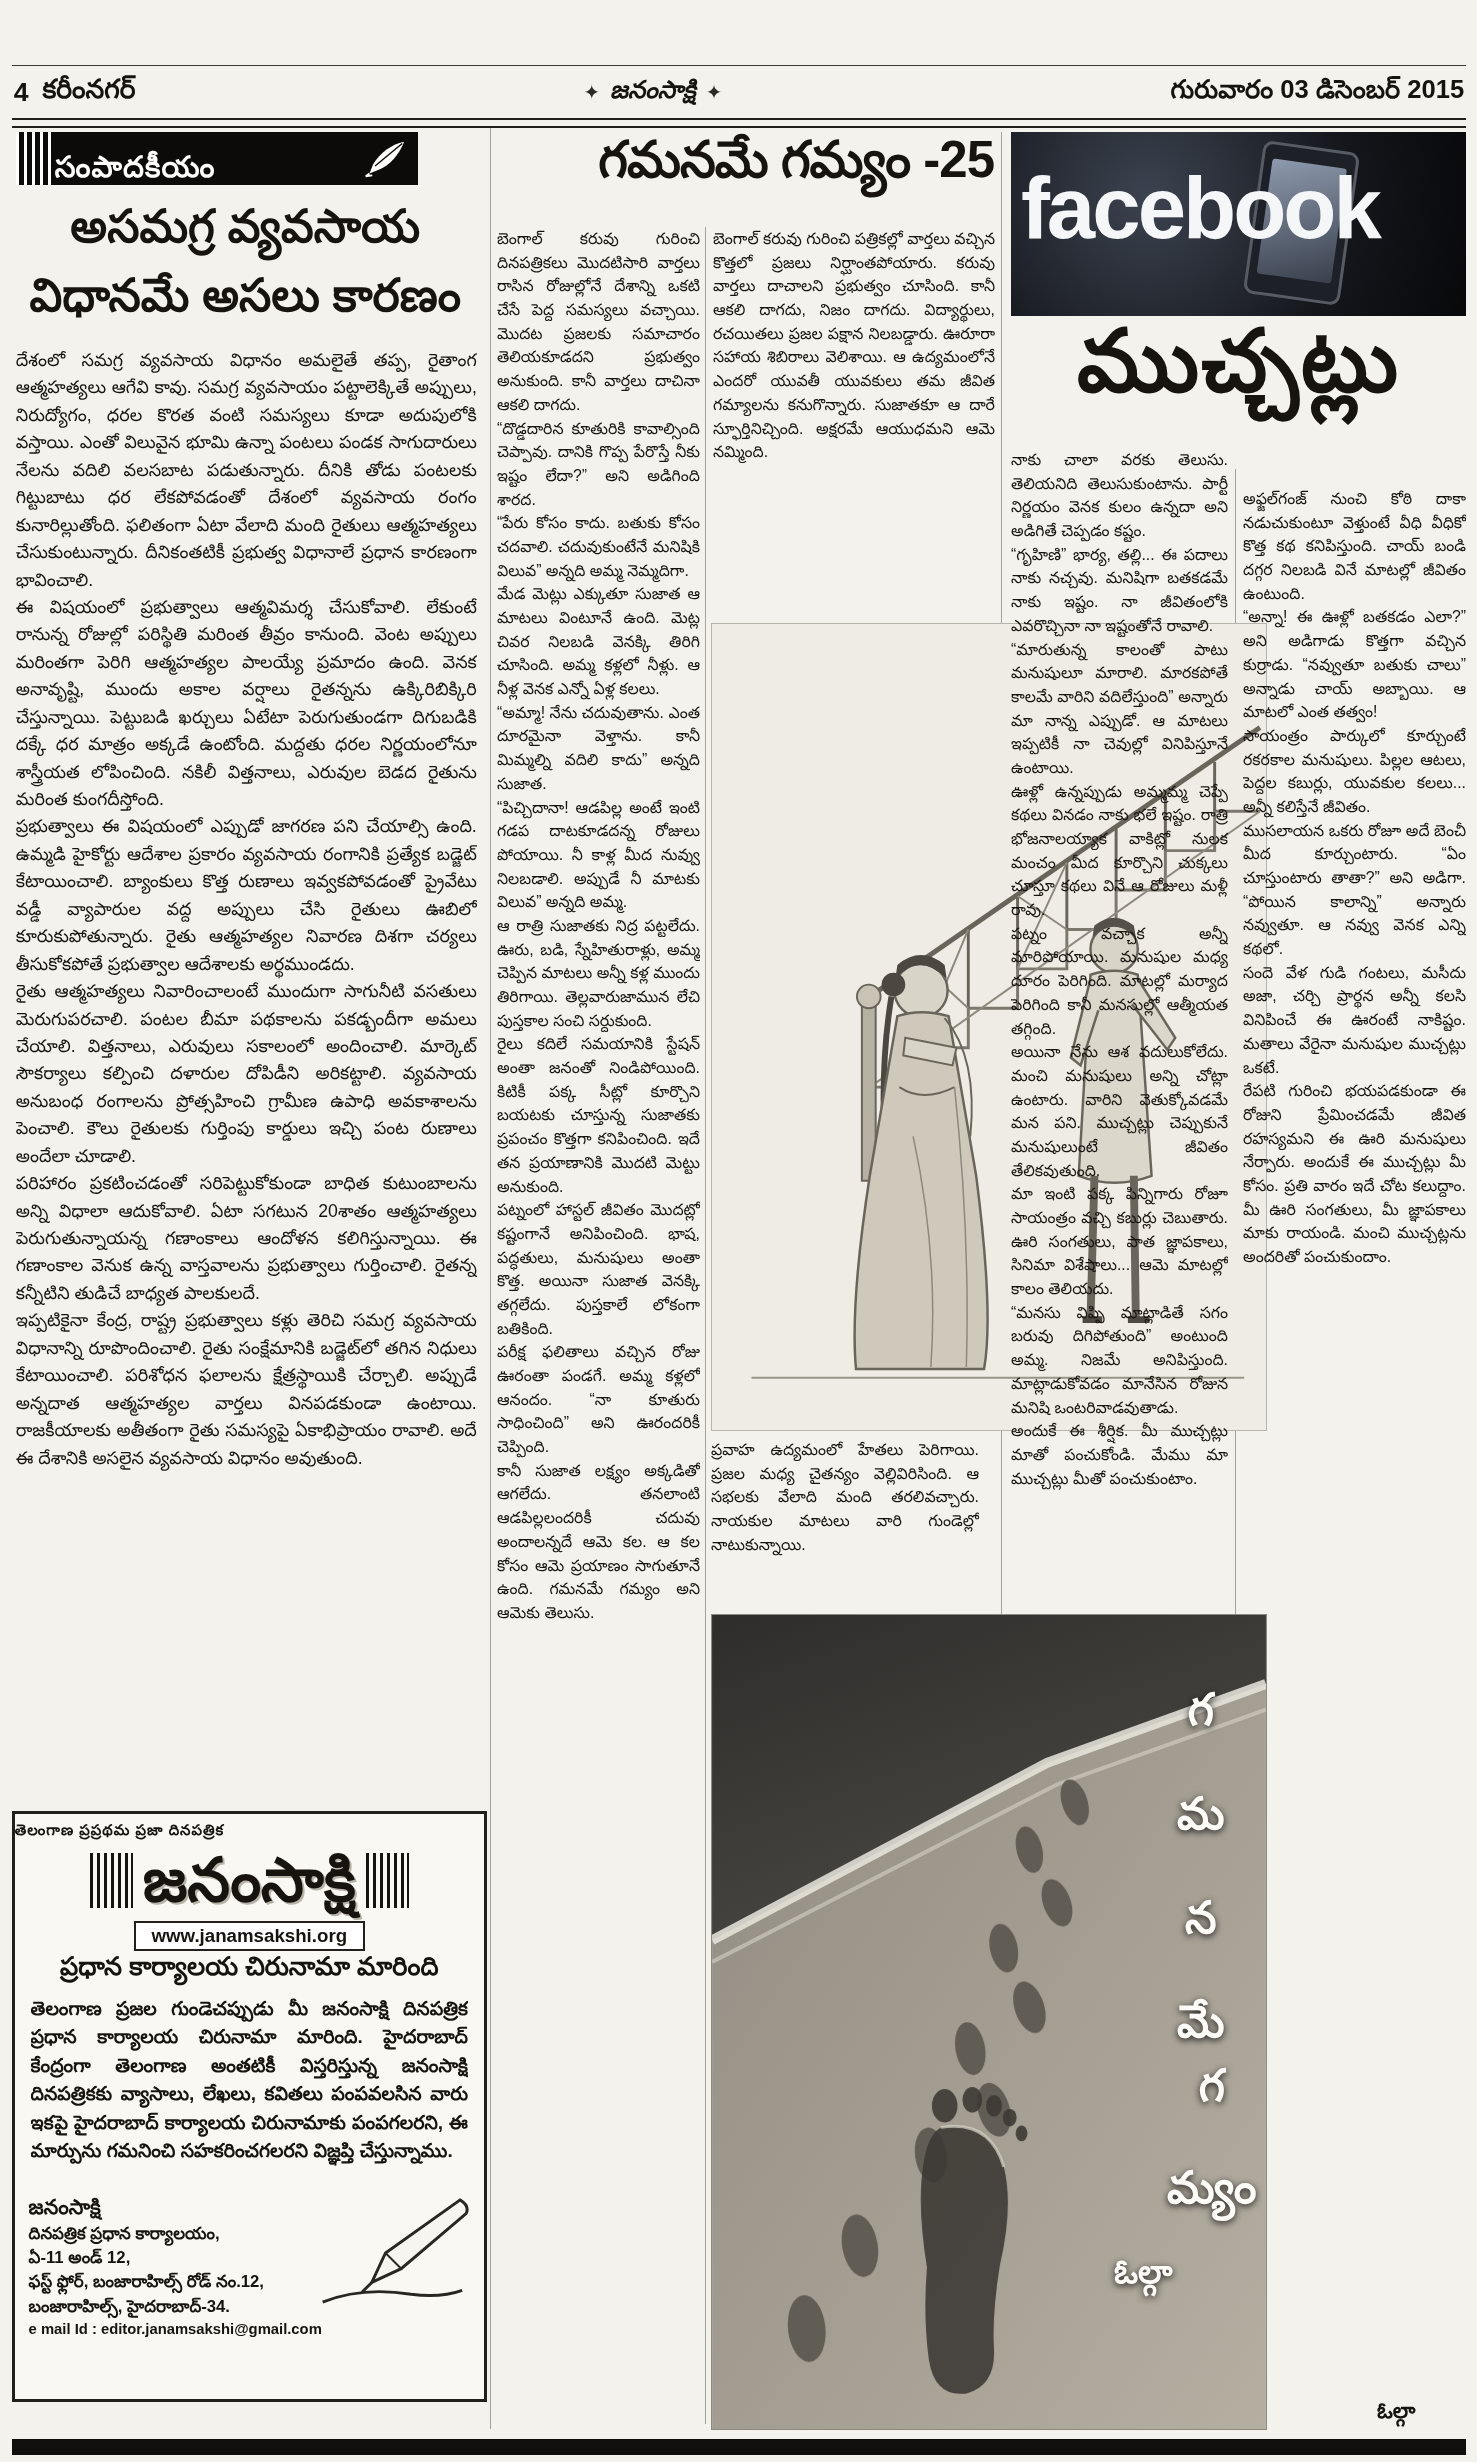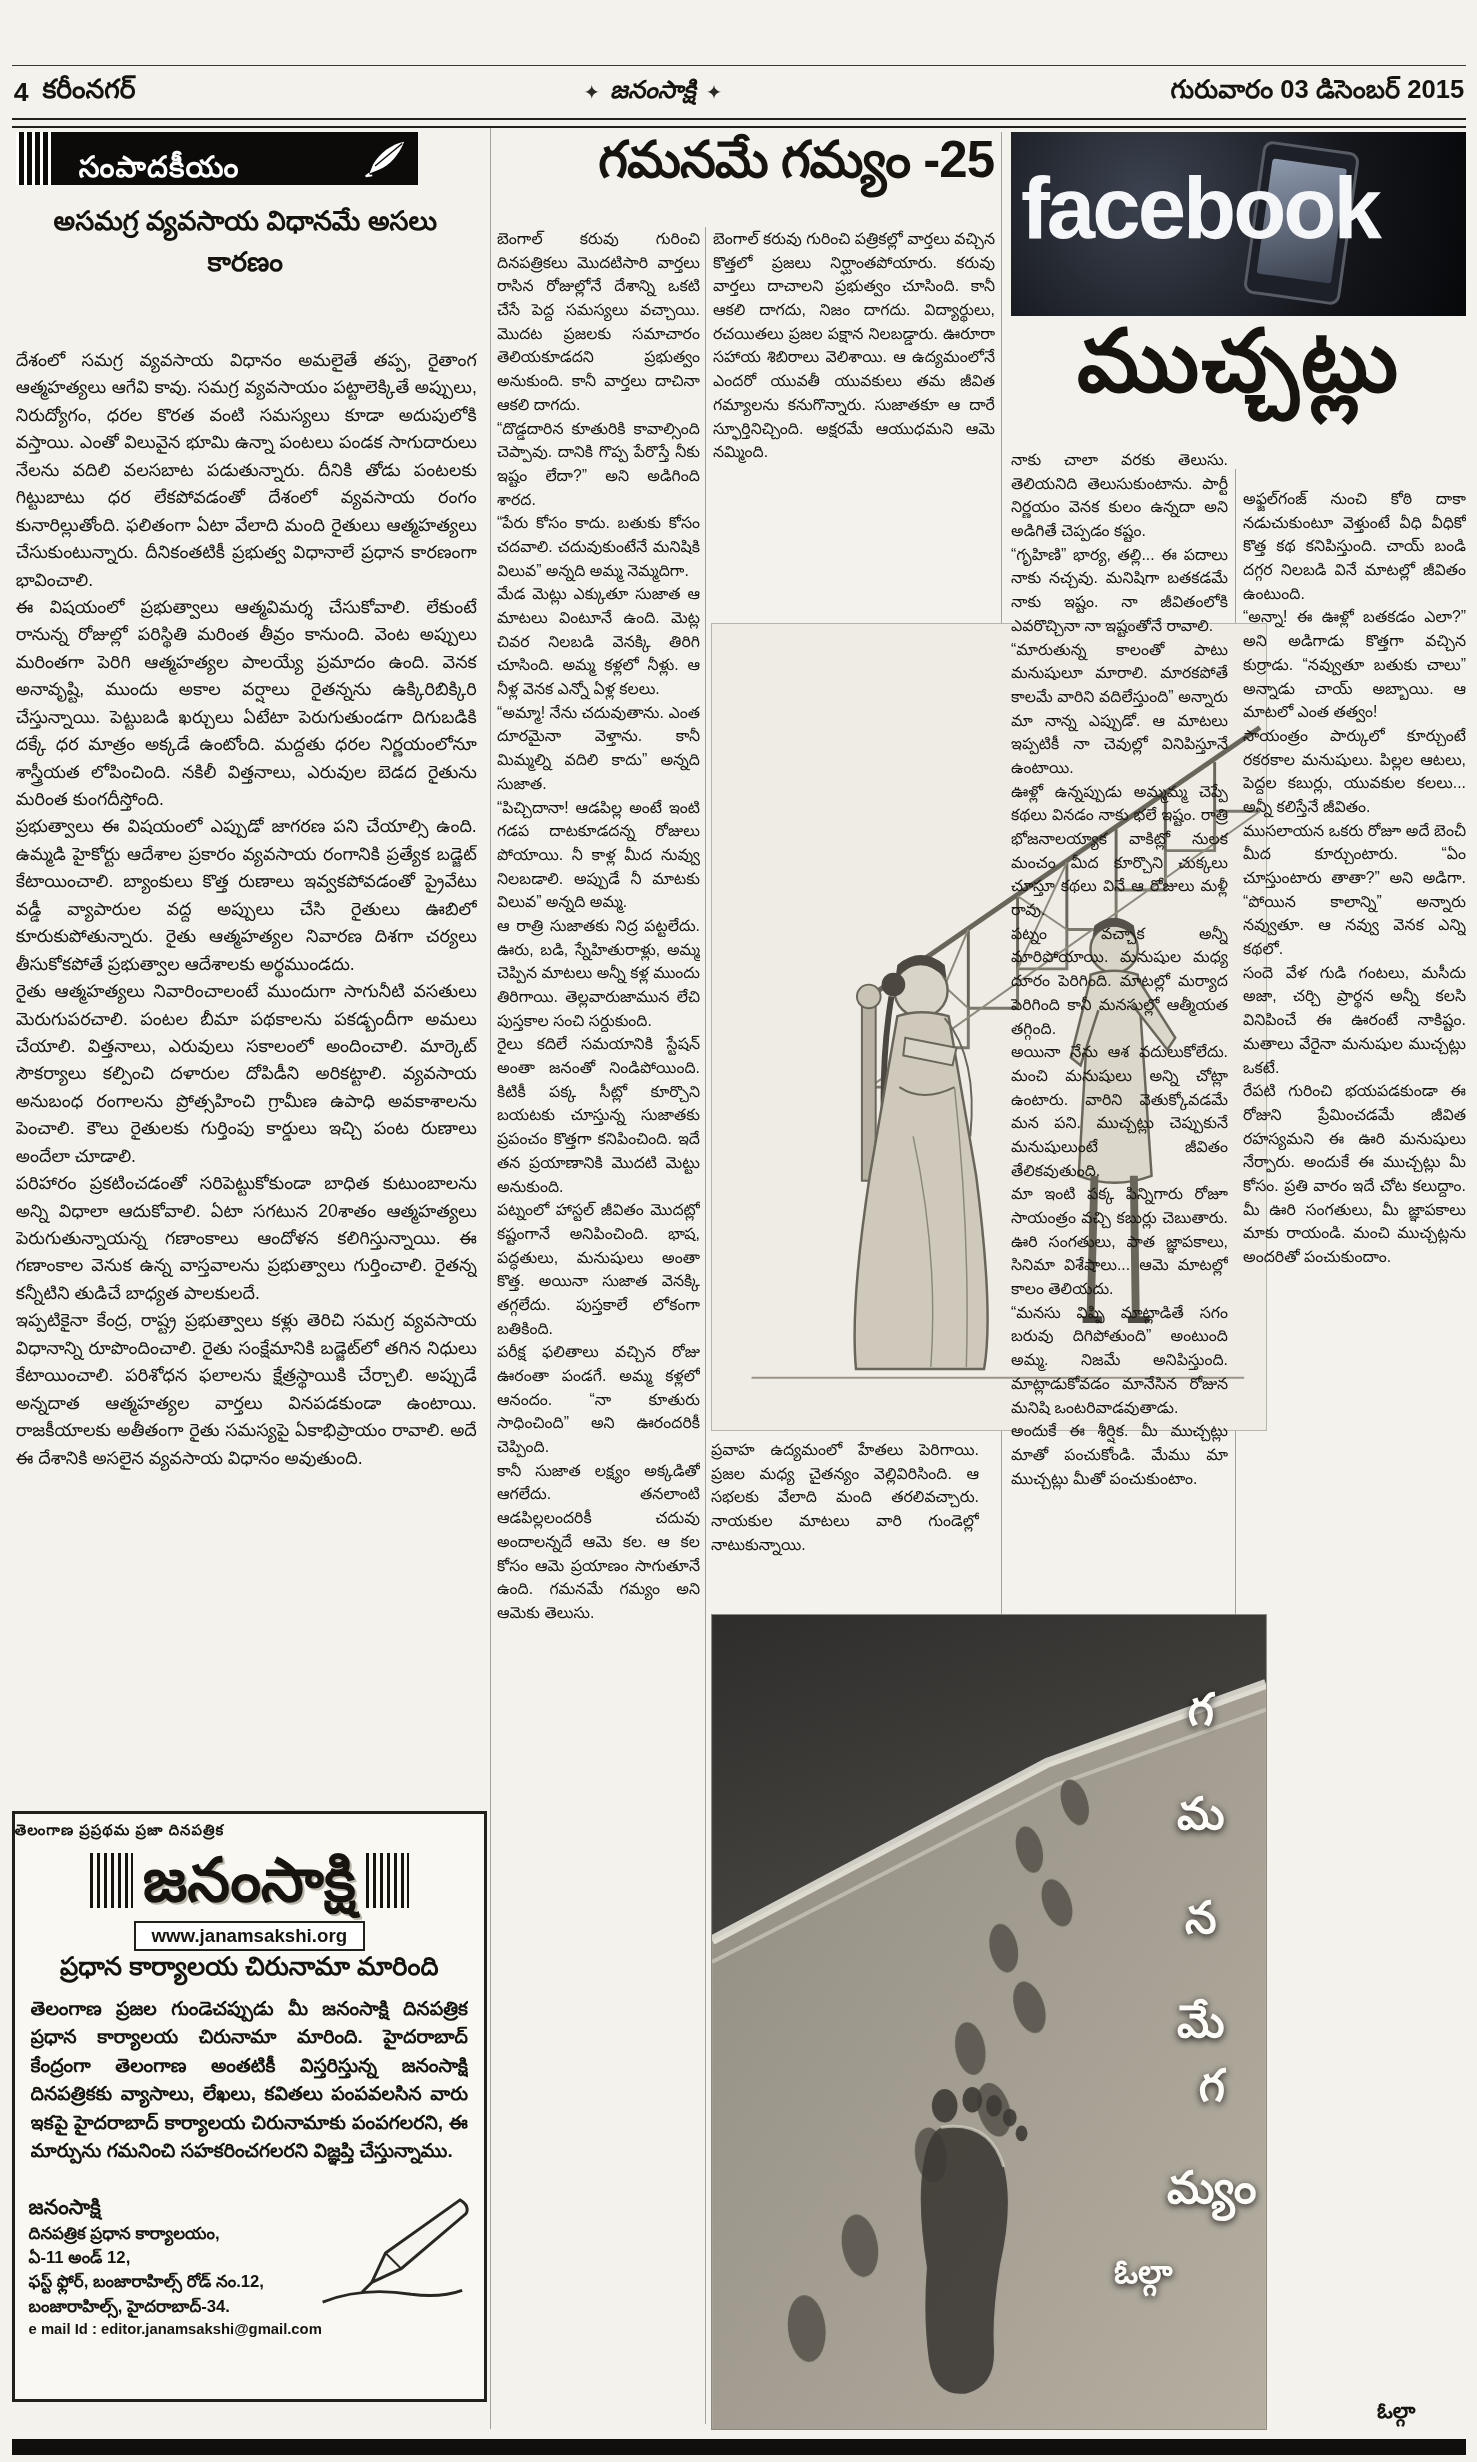--- a/index.html
+++ b/index.html
@@ -11,23 +11,23 @@
   .top-rule{position:absolute;top:65px;left:11.8px;right:11.8px;height:1px;background:#3a372f;}
   .header-row{position:absolute;top:69px;left:13.8px;right:13.8px;height:47px;display:flex;align-items:center;justify-content:space-between;}
   .hdr-left{display:flex;align-items:center;gap:13.8px;font-weight:bold;font-size:26.6px;}
   .hdr-center{display:flex;align-items:center;gap:9.9px;font-weight:bold;font-size:24.6px;font-style:italic;}
   .hdr-orn{font-style:normal;font-size:19.7px;color:#2c2a24;}
   .hdr-date{font-weight:bold;font-size:25.6px;}
   .double-rule{position:absolute;top:118px;left:11.8px;right:11.8px;height:5.9px;border-top:2px solid #23211c;border-bottom:2px solid #23211c;}
   
   .edit-box{position:absolute;top:132px;left:15.8px;width:402px;height:53px;background:#0c0b0a;color:#fff;display:flex;align-items:center;}
   .edit-stripes{width:35px;height:100%;background:repeating-linear-gradient(90deg,#fff 0 3px,#0c0b0a 3px 7.9px);}
-  .edit-label{font-size:29.6px;font-weight:bold;padding-left:28px;letter-spacing:1px;margin-top:24px;}
+  .edit-label{font-size:29.6px;font-weight:bold;padding-left:4px;letter-spacing:1px;margin-top:24px;}
   .edit-pen{margin-left:auto;margin-right:11.8px;width:45px;height:39px;}
-  .edit-headline{position:absolute;top:201px;left:15.8px;width:459px;font-size:27px;font-weight:bold;line-height:1.5;text-align:center;}
+  .edit-headline{position:absolute;top:192px;left:15.8px;width:459px;font-size:46px;font-weight:bold;line-height:1.5;text-align:center;}
   .edit-body{position:absolute;top:347px;left:15.8px;width:461px;height:1446px;font-size:17.7px;line-height:1.55;}
   
   .serial-headline{position:absolute;top:130px;left:497px;width:497px;font-size:51px;font-weight:800;letter-spacing:-1px;white-space:nowrap;text-align:right;}
   .col-a{position:absolute;top:227px;left:497px;width:203px;height:2199px;font-size:15.8px;}
   .col-b{position:absolute;top:227px;left:713px;width:282px;height:386px;font-size:15.8px;}
   .illus{position:absolute;top:623px;left:711px;width:554px;height:806px;background:#efece5;border:1px solid #b9b4aa;}
   .col-c{position:absolute;top:1438px;left:711px;width:268px;height:165px;font-size:15.8px;}
   .col-d{position:absolute;top:1438px;left:993px;width:272px;height:165px;font-size:15.8px;}
   .beach{position:absolute;top:1614px;left:711px;width:554px;height:814px;overflow:hidden;border:1px solid #8d897f;}
   .beach-letters{position:absolute;display:flex;flex-direction:column;align-items:center;color:#fdfcf8;font-weight:bold;font-size:45px;text-shadow:0 2px 7.9px rgba(0,0,0,.85);}

